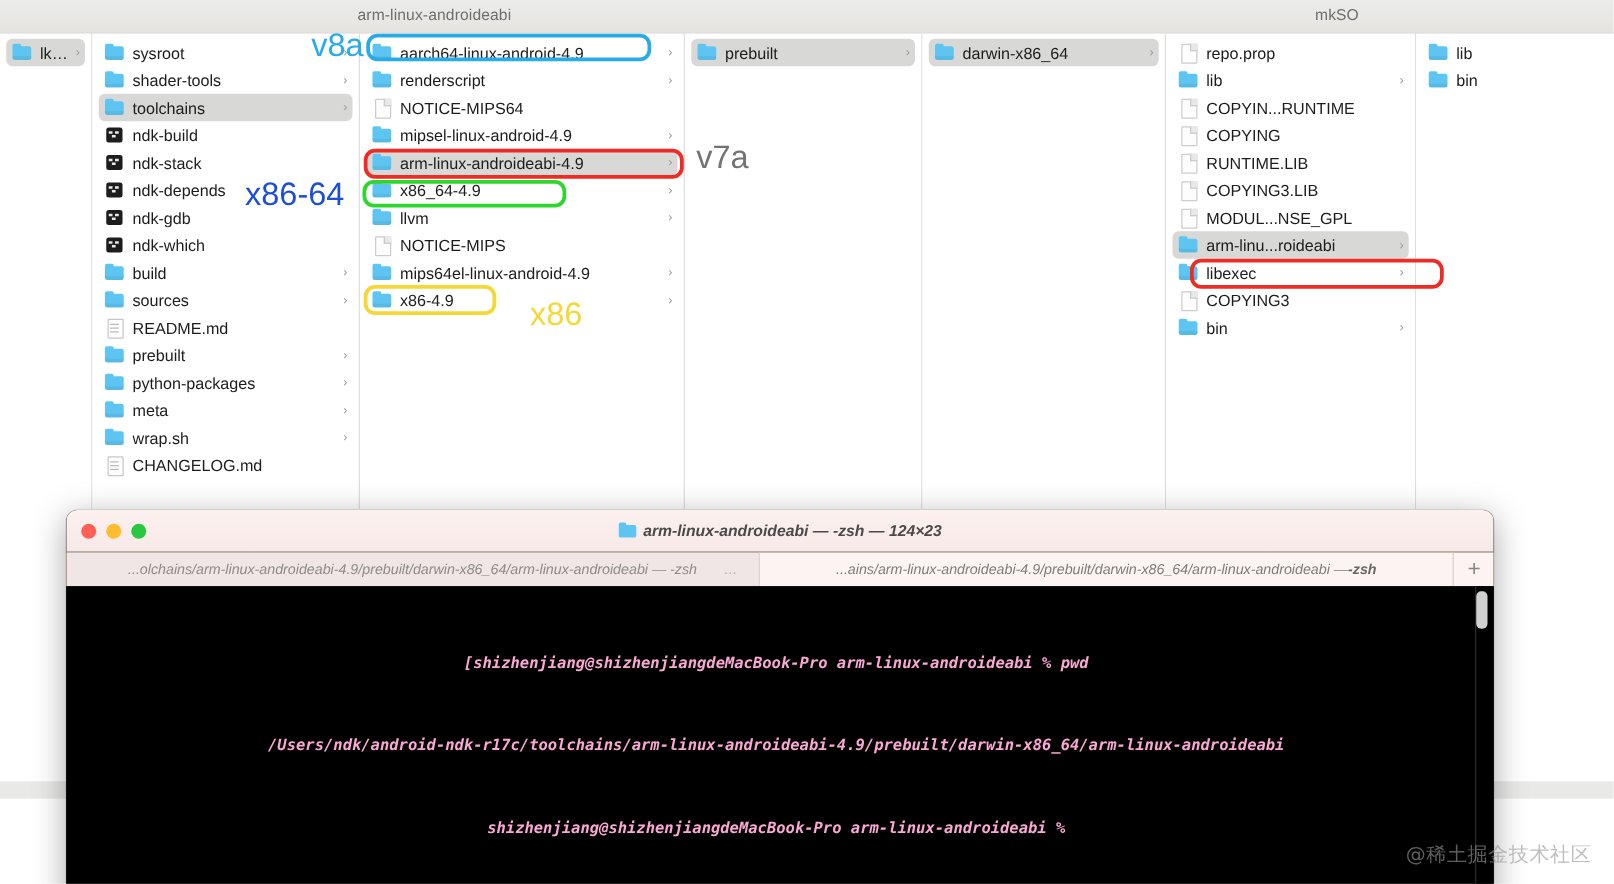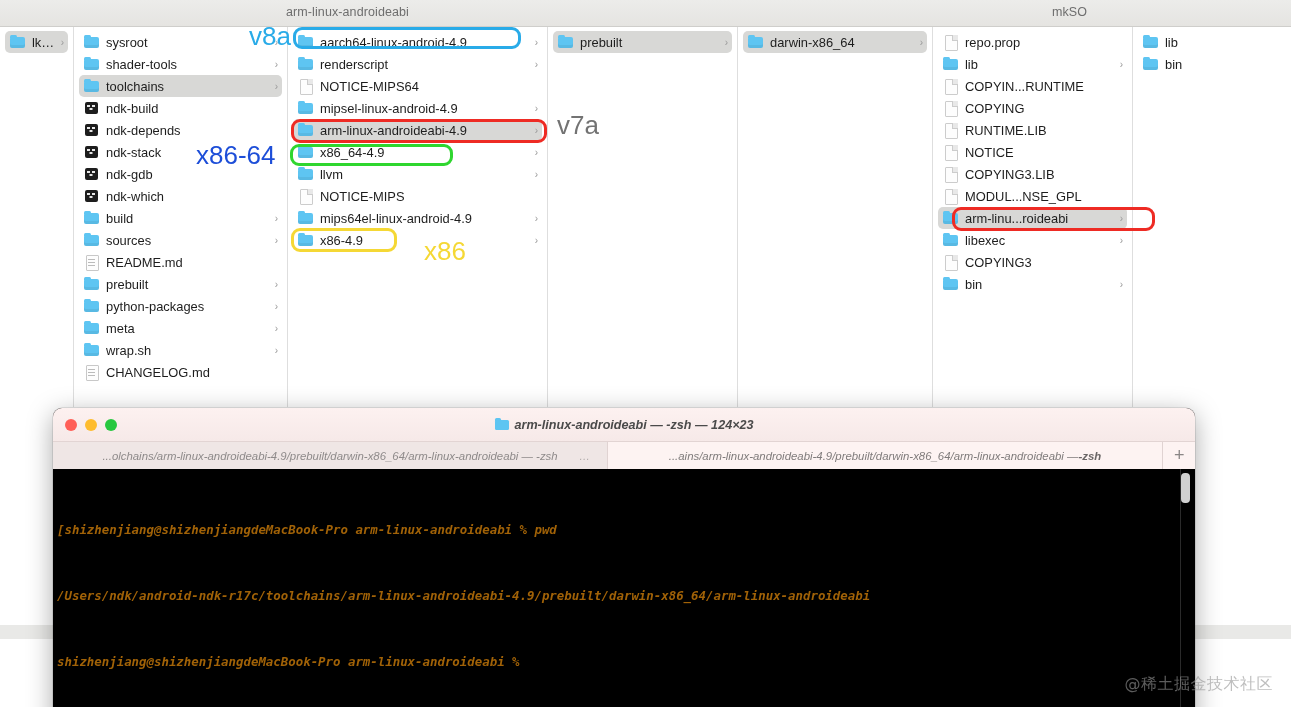--- a/index.html
+++ b/index.html
@@ -129,21 +129,21 @@
     font-size: 18px; color: #8a8686; background: #fdf3f2;
   }
 
   .term-body {
     position: relative; height: 238px; background: #000;
     padding: 6px 10px 0 4px;
     font-family: "DejaVu Sans Mono", "Liberation Mono", monospace;
     font-size: 12.4px; font-weight: bold; line-height: 22px; color: #00e000;
     white-space: pre; overflow: hidden;
   }
-  .term-line { color: #a16207; }
+  .term-line { color: #f9a8d4; text-align: center; }
   .term-scroll {
     position: absolute; right: 2px; top: 0px; width: 13px; height: 238px;
     background: #000; border-left: 1px solid #2a2a2a;
   }
   .term-thumb { position: absolute; right: 3px; top: 4px; width: 9px; height: 30px; background: #d0d0d0; border-radius: 4px; }
 
   .bg-strip { position:absolute; left:0; top:396px; width:1291px; height:311px; background:#ffffff; }
   .bg-strip2 { position:absolute; left:0; top:625px; width:1291px; height:14px; background:#e9e9e7; }
   .bg-strip3 { position:absolute; left:0; top:639px; width:1291px; height:68px; background:#ffffff; }
 
@@ -190,25 +190,25 @@
           <span class="ic folder"></span>
           <span class="nm">toolchains</span>
           <span class="chev">›</span>
         </div>
         <div class="row">
           <span class="ic exe"></span>
           <span class="nm">ndk-build</span>
         </div>
         <div class="row">
           <span class="ic exe"></span>
+          <span class="nm">ndk-stack</span>
+        </div>
+        <div class="row">
+          <span class="ic exe"></span>
           <span class="nm">ndk-depends</span>
-        </div>
-        <div class="row">
-          <span class="ic exe"></span>
-          <span class="nm">ndk-stack</span>
         </div>
         <div class="row">
           <span class="ic exe"></span>
           <span class="nm">ndk-gdb</span>
         </div>
         <div class="row">
           <span class="ic exe"></span>
           <span class="nm">ndk-which</span>
         </div>
         <div class="row">
@@ -328,24 +328,20 @@
           <span class="ic doc"></span>
           <span class="nm">COPYIN...RUNTIME</span>
         </div>
         <div class="row">
           <span class="ic doc"></span>
           <span class="nm">COPYING</span>
         </div>
         <div class="row">
           <span class="ic doc"></span>
           <span class="nm">RUNTIME.LIB</span>
-        </div>
-        <div class="row">
-          <span class="ic doc"></span>
-          <span class="nm">NOTICE</span>
         </div>
         <div class="row">
           <span class="ic doc"></span>
           <span class="nm">COPYING3.LIB</span>
         </div>
         <div class="row">
           <span class="ic doc"></span>
           <span class="nm">MODUL...NSE_GPL</span>
         </div>
         <div class="row sel">

